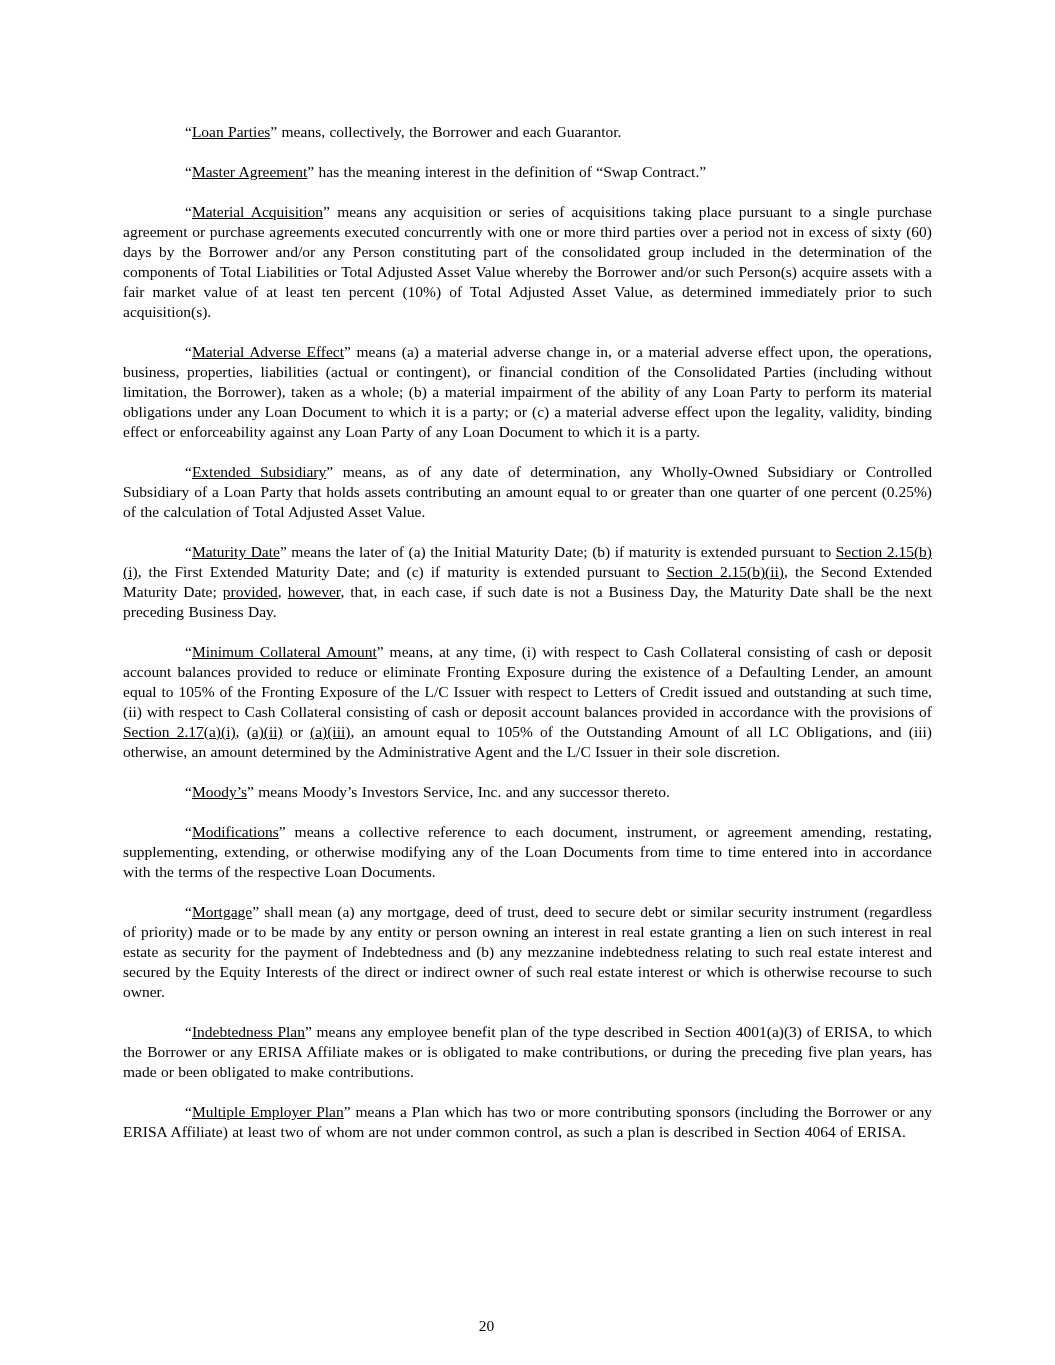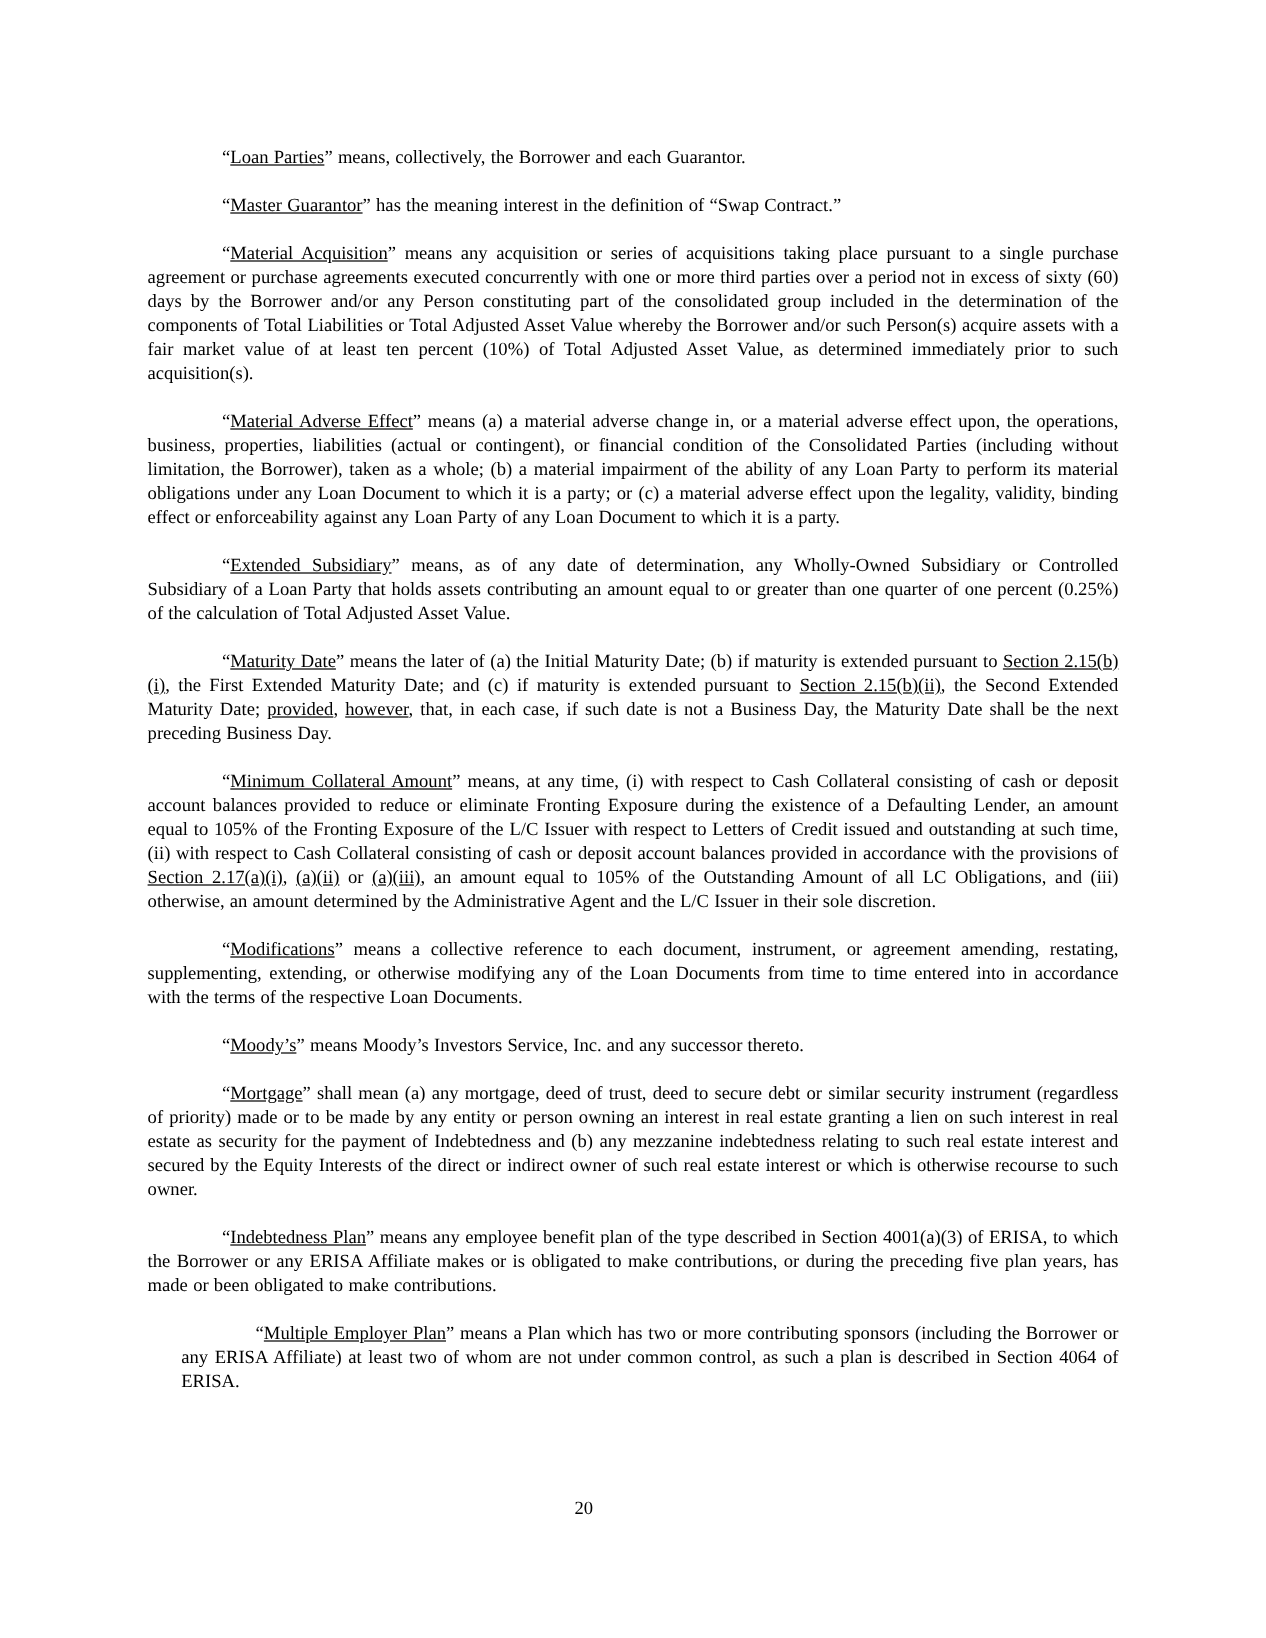--- a/index.html
+++ b/index.html
@@ -23,44 +23,44 @@
     width: 809px;
   }
   p.def {
     margin: 0 0 20px 0;
     font-size: 15.5px;
     line-height: 20px;
     text-align: justify;
     text-indent: 62px;
     word-spacing: 0.5px;
   }
-  p.def:last-child { margin-bottom: 0; margin-left: 28px; }
+  p.def:last-child { margin-bottom: 0; }
   .u { text-decoration: underline; }
   .page-number {
     position: absolute;
-    top: 1248px;
+    top: 1316px;
     left: 0;
     width: 100%;
     text-align: center;
     font-size: 15.5px;
     line-height: 20px;
   }
 </style>
 </head>
 <body>
 
 <div class="page">
   <main class="content" id="definitions">
       <p class="def"><span>“</span><span class="u">Loan Parties</span><span>” means, collectively, the Borrower and each Guarantor.</span></p>
-      <p class="def"><span>“</span><span class="u">Master Guarantor</span><span>” has the meaning interest in the definition of “Swap Contract.”</span></p>
+      <p class="def"><span>“</span><span class="u">Master Agreement</span><span>” has the meaning interest in the definition of “Swap Contract.”</span></p>
       <p class="def"><span>“</span><span class="u">Material Acquisition</span><span>” means any acquisition or series of acquisitions taking place pursuant to a single purchase agreement or purchase agreements executed concurrently with one or more third parties over a period not in excess of sixty (60) days by the Borrower and/or any Person constituting part of the consolidated group included in the determination of the components of Total Liabilities or Total Adjusted Asset Value whereby the Borrower and/or such Person(s) acquire assets with a fair market value of at least ten percent (10%) of Total Adjusted Asset Value, as determined immediately prior to such acquisition(s).</span></p>
       <p class="def"><span>“</span><span class="u">Material Adverse Effect</span><span>” means (a) a material adverse change in, or a material adverse effect upon, the operations, business, properties, liabilities (actual or contingent), or financial condition of the Consolidated Parties (including without limitation, the Borrower), taken as a whole; (b) a material impairment of the ability of any Loan Party to perform its material obligations under any Loan Document to which it is a party; or (c) a material adverse effect upon the legality, validity, binding effect or enforceability against any Loan Party of any Loan Document to which it is a party.</span></p>
       <p class="def"><span>“</span><span class="u">Extended Subsidiary</span><span>” means, as of any date of determination, any Wholly-Owned Subsidiary or Controlled Subsidiary of a Loan Party that holds assets contributing an amount equal to or greater than one quarter of one percent (0.25%) of the calculation of Total Adjusted Asset Value.</span></p>
       <p class="def"><span>“</span><span class="u">Maturity Date</span><span>” means the later of (a) the Initial Maturity Date; (b) if maturity is extended pursuant to </span><span class="u">Section 2.15(b)(i)</span><span>, the First Extended Maturity Date; and (c) if maturity is extended pursuant to </span><span class="u">Section 2.15(b)(ii)</span><span>, the Second Extended Maturity Date; </span><span class="u">provided</span><span>, </span><span class="u">however</span><span>, that, in each case, if such date is not a Business Day, the Maturity Date shall be the next preceding Business Day.</span></p>
       <p class="def"><span>“</span><span class="u">Minimum Collateral Amount</span><span>” means, at any time, (i) with respect to Cash Collateral consisting of cash or deposit account balances provided to reduce or eliminate Fronting Exposure during the existence of a Defaulting Lender, an amount equal to 105% of the Fronting Exposure of the L/C Issuer with respect to Letters of Credit issued and outstanding at such time, (ii) with respect to Cash Collateral consisting of cash or deposit account balances provided in accordance with the provisions of </span><span class="u">Section 2.17(a)(i)</span><span>, </span><span class="u">(a)(ii)</span><span> or </span><span class="u">(a)(iii)</span><span>, an amount equal to 105% of the Outstanding Amount of all LC Obligations, and (iii) otherwise, an amount determined by the Administrative Agent and the L/C Issuer in their sole discretion.</span></p>
+      <p class="def"><span>“</span><span class="u">Moody’s</span><span>” means Moody’s Investors Service, Inc. and any successor thereto.</span></p>
       <p class="def"><span>“</span><span class="u">Modifications</span><span>” means a collective reference to each document, instrument, or agreement amending, restating, supplementing, extending, or otherwise modifying any of the Loan Documents from time to time entered into in accordance with the terms of the respective Loan Documents.</span></p>
-      <p class="def"><span>“</span><span class="u">Moody’s</span><span>” means Moody’s Investors Service, Inc. and any successor thereto.</span></p>
       <p class="def"><span>“</span><span class="u">Mortgage</span><span>” shall mean (a) any mortgage, deed of trust, deed to secure debt or similar security instrument (regardless of priority) made or to be made by any entity or person owning an interest in real estate granting a lien on such interest in real estate as security for the payment of Indebtedness and (b) any mezzanine indebtedness relating to such real estate interest and secured by the Equity Interests of the direct or indirect owner of such real estate interest or which is otherwise recourse to such owner.</span></p>
       <p class="def"><span>“</span><span class="u">Indebtedness Plan</span><span>” means any employee benefit plan of the type described in Section 4001(a)(3) of ERISA, to which the Borrower or any ERISA Affiliate makes or is obligated to make contributions, or during the preceding five plan years, has made or been obligated to make contributions.</span></p>
       <p class="def"><span>“</span><span class="u">Multiple Employer Plan</span><span>” means a Plan which has two or more contributing sponsors (including the Borrower or any ERISA Affiliate) at least two of whom are not under common control, as such a plan is described in Section 4064 of ERISA.</span></p>
     </main>
   <footer class="page-number">20</footer>
 </div>
 
 </body></html>

